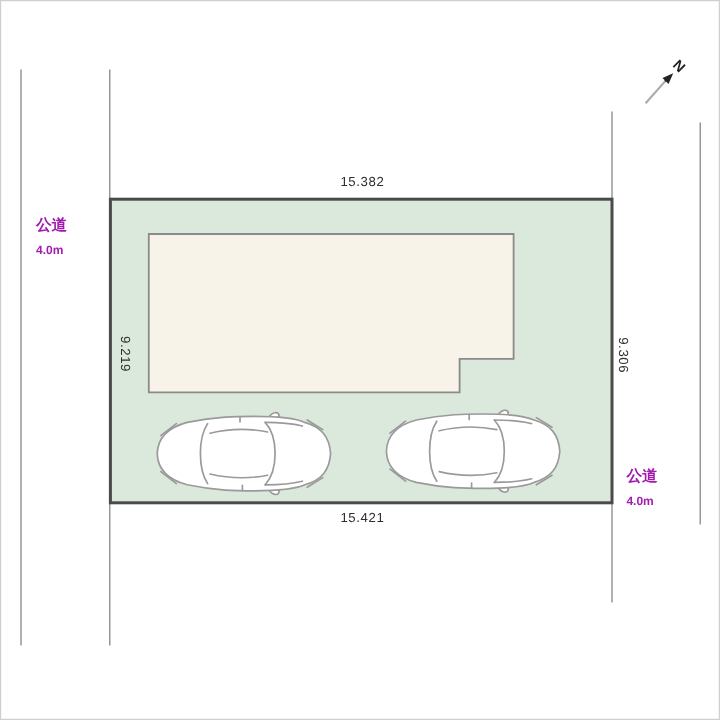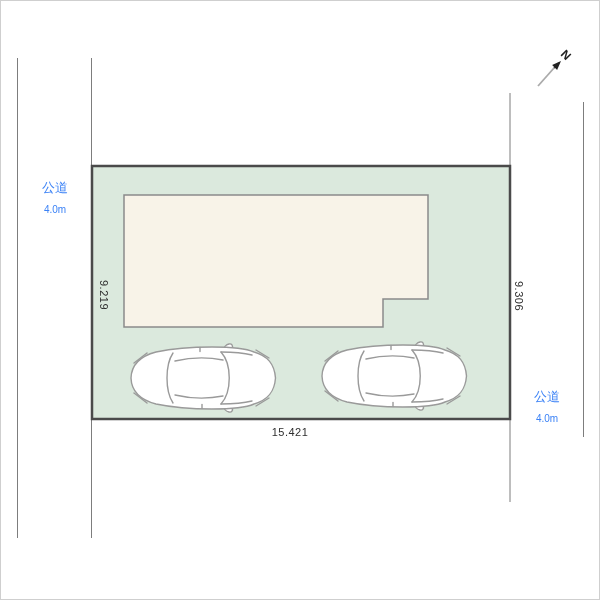--- a/index.html
+++ b/index.html
@@ -35,22 +35,22 @@
     text-align: center;
   }
   .dim-label.vertical {
     width: 100px;
     transform: rotate(90deg);
     transform-origin: center center;
   }
   .road-label {
     position: absolute;
     width: 50px;
-    text-align: center;
-    color: #3b82f6;
+    color: #a21caf;
+    font-weight: bold;
   }
   .road-label .road-name {
     font-size: 13px;
     line-height: 16px;
   }
   .road-label .road-width {
     font-size: 10px;
     line-height: 16px;
     margin-top: 6px;
   }
@@ -113,22 +113,23 @@
 
     <g transform="translate(534,48)">
       <line x1="4" y1="38" x2="20" y2="20" stroke="#ababab" stroke-width="1.8"></line>
       <line x1="20" y1="20" x2="25" y2="15" stroke="#555555" stroke-width="1.8"></line>
       <polygon points="27,13 23.1,21.9 18.1,16.9" fill="#222222"></polygon>
     </g>
   </svg>
 
   <div class="label north-n" style="left:558px; top:48px;">N</div>
 
+  <div class="label dim-label" style="left:232px; top:145px;">15.382</div>
 
-  <div class="label dim-label" style="left:220px; top:425px;">15.421</div>
+  <div class="label dim-label" style="left:232px; top:425px;">15.421</div>
 
   <div class="label dim-label vertical" style="left:54px; top:288px;">9.219</div>
 
   <div class="label dim-label vertical" style="left:469px; top:289px;">9.306</div>
 
   <div class="road-label" style="left:30px; top:180px;">
     <div class="road-name">公道</div>
     <div class="road-width">4.0m</div>
   </div>
 

